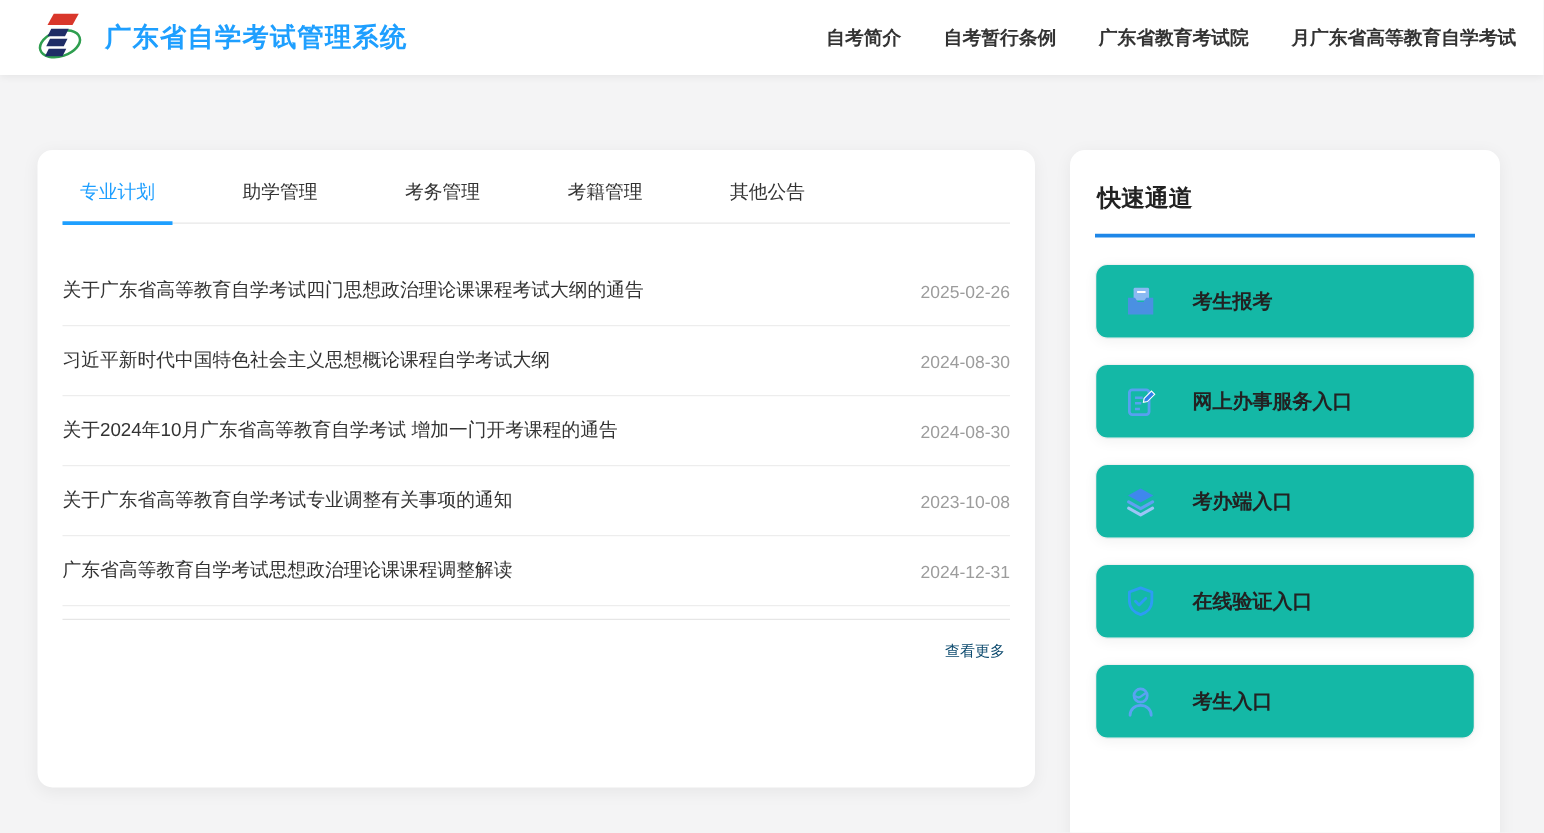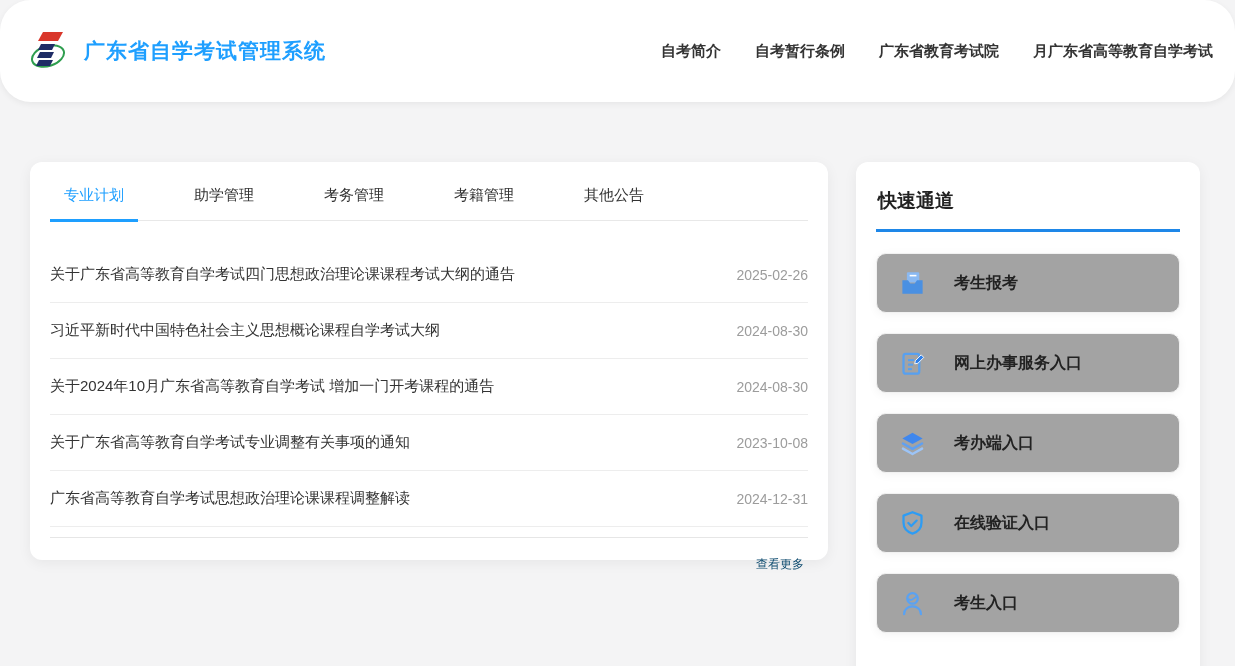--- a/index.html
+++ b/index.html
@@ -4,43 +4,43 @@
 <style>
   * { box-sizing: border-box; margin: 0; padding: 0; }
   html, body {
     width: 1235px; height: 666px;
     font-family: "Liberation Sans", "DejaVu Sans", sans-serif;
     background: #f4f4f5;
     overflow: hidden;
   }
   
   .header {
-    height: 102px; background: #ffffff;
+    height: 60px; background: #ffffff;
     display: flex; align-items: center;
     padding: 0 22px 0 30px;
     box-shadow: 0 2px 6px rgba(0,0,0,0.06);
-    position: relative; z-index: 5; border-radius: 31px;
+    position: relative; z-index: 5;
   }
   .brand { display: flex; align-items: center; gap: 16px; }
   .brand-title { font-size: 21px; font-weight: bold; color: #1e9fff; letter-spacing: 1px; }
   .top-nav { margin-left: auto; display: flex; gap: 34px; }
   .top-nav a {
     font-size: 15px; color: #333; text-decoration: none; cursor: pointer; font-weight: bold;
   }
   
   .main {
     display: flex; gap: 28px;
     padding: 60px 35px 0 30px;
   }
   .card {
     background: #ffffff; border-radius: 12px;
     box-shadow: 0 3px 14px rgba(0,0,0,0.06);
   }
   
-  .announce-card { width: 798px; height: 398px; padding: 0 20px; }
+  .announce-card { width: 798px; height: 510px; padding: 0 20px; }
   .tabs {
     display: flex; padding-top: 24px;
     border-bottom: 1px solid #e8e8e8;
   }
   .tab {
     font-size: 15px; color: #333; cursor: pointer;
     padding: 0 14px 14px 14px; margin-right: 42px;
     border-bottom: 3px solid transparent;
     margin-bottom: -2px;
   }
@@ -64,21 +64,21 @@
     font-size: 19px; font-weight: bold; color: #222;
     border-bottom: 3px solid #1e87e8;
   }
   .quick-list { margin-top: 21px; }
   .quick-item {
     height: 60px; margin-bottom: 20px;
     border: 1px solid #f1f1f1; border-radius: 10px;
     box-shadow: 0 2px 10px rgba(0,0,0,0.05);
     display: flex; align-items: center;
     padding: 0 22px; gap: 28px;
-    cursor: pointer; background: #a3a3a3;
+    cursor: pointer; background: #14b8a6;
   }
   .quick-item .qicon { width: 27px; height: 27px; flex: none; display: flex; }
   .quick-label { font-size: 16px; font-weight: bold; color: #222; }
   .logo-box { width: 38px; height: 44px; display: flex; }
 </style>
 </head>
 <body>
 
 <div class="header">
   <div class="brand">

